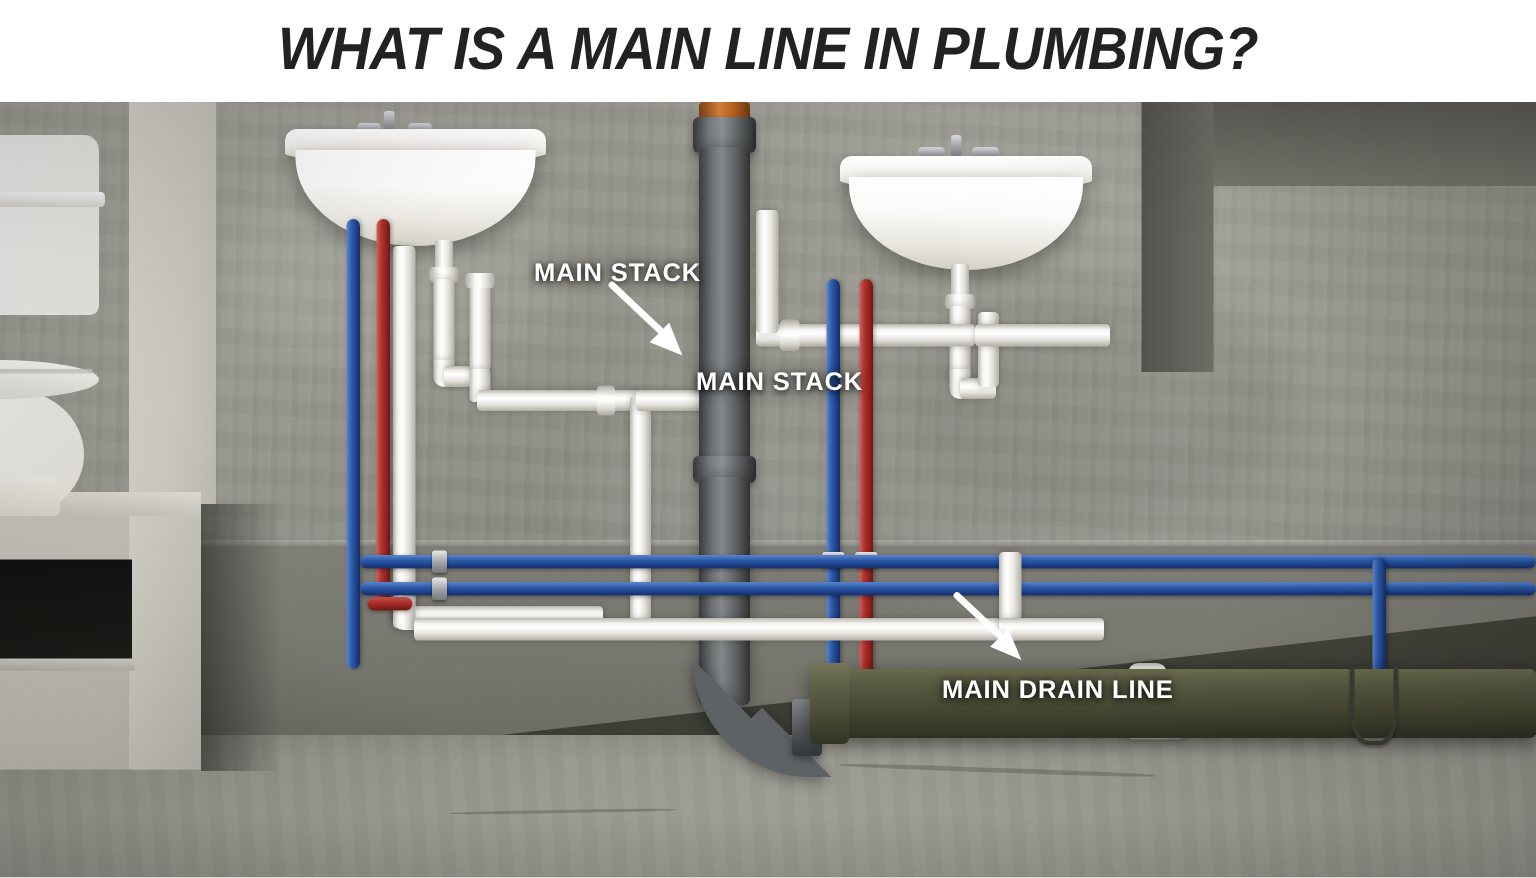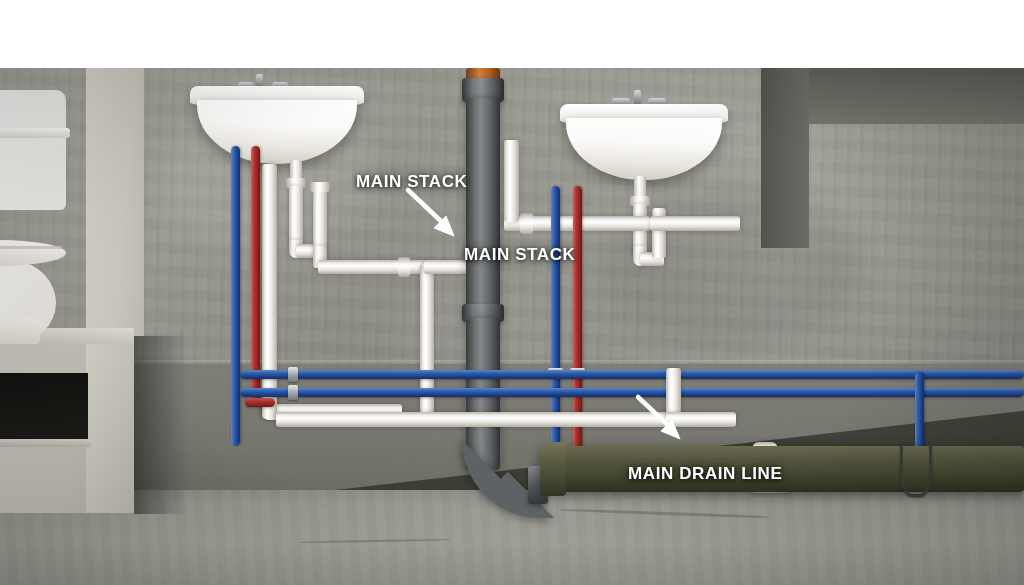--- a/index.html
+++ b/index.html
@@ -154,20 +154,23 @@
   .arrow{position:absolute;z-index:40;}
 
   .vig{position:absolute;inset:0;pointer-events:none;
     background:radial-gradient(ellipse at 50% 45%, rgba(0,0,0,0) 52%, rgba(0,0,0,0.22) 100%);}
 </style>
 </head>
 <body>
 
 <div id="stage">
 
+  <div id="title-band">
+    <div id="title-text">WHAT IS A MAIN LINE IN PLUMBING?</div>
+  </div>
 
   <div id="scene">
 
     <div class="wall">
       <div class="wall-grain"></div>
       <div class="wall-blotch" style="left:150px;top:40px;width:230px;height:140px;background:rgba(255,255,255,.07);"></div>
       <div class="wall-blotch" style="left:600px;top:120px;width:260px;height:160px;background:rgba(0,0,0,.07);"></div>
       <div class="wall-blotch" style="left:380px;top:210px;width:180px;height:110px;background:rgba(255,255,255,.05);"></div>
     </div>
     <div class="soffit"></div>
@@ -283,21 +286,21 @@
     <div class="label" style="left:356px;top:104px;">MAIN STACK</div>
     <svg class="arrow" style="left:404px;top:118px;" width="60" height="56" viewBox="0 0 60 56">
       <g fill="#ffffff" stroke="#ffffff">
         <line x1="4" y1="4" x2="40" y2="38" stroke-width="4.5" stroke-linecap="round"></line>
         <polygon points="50,50 30,42 42,30" stroke-width="1"></polygon>
       </g>
     </svg>
 
     <div class="label" style="left:464px;top:177px;">MAIN STACK</div>
 
-    <div class="label" style="left:628px;top:396px;">MAIN DRAIN LINE</div>
+    <div class="label" style="left:628px;top:382px;">MAIN DRAIN LINE</div>
     <svg class="arrow" style="left:634px;top:325px;" width="56" height="52" viewBox="0 0 56 52">
       <g fill="#ffffff" stroke="#ffffff">
         <line x1="4" y1="4" x2="36" y2="34" stroke-width="4.5" stroke-linecap="round"></line>
         <polygon points="46,46 27,38 38,27" stroke-width="1"></polygon>
       </g>
     </svg>
 
     <div class="vig"></div>
   </div>
 </div>

